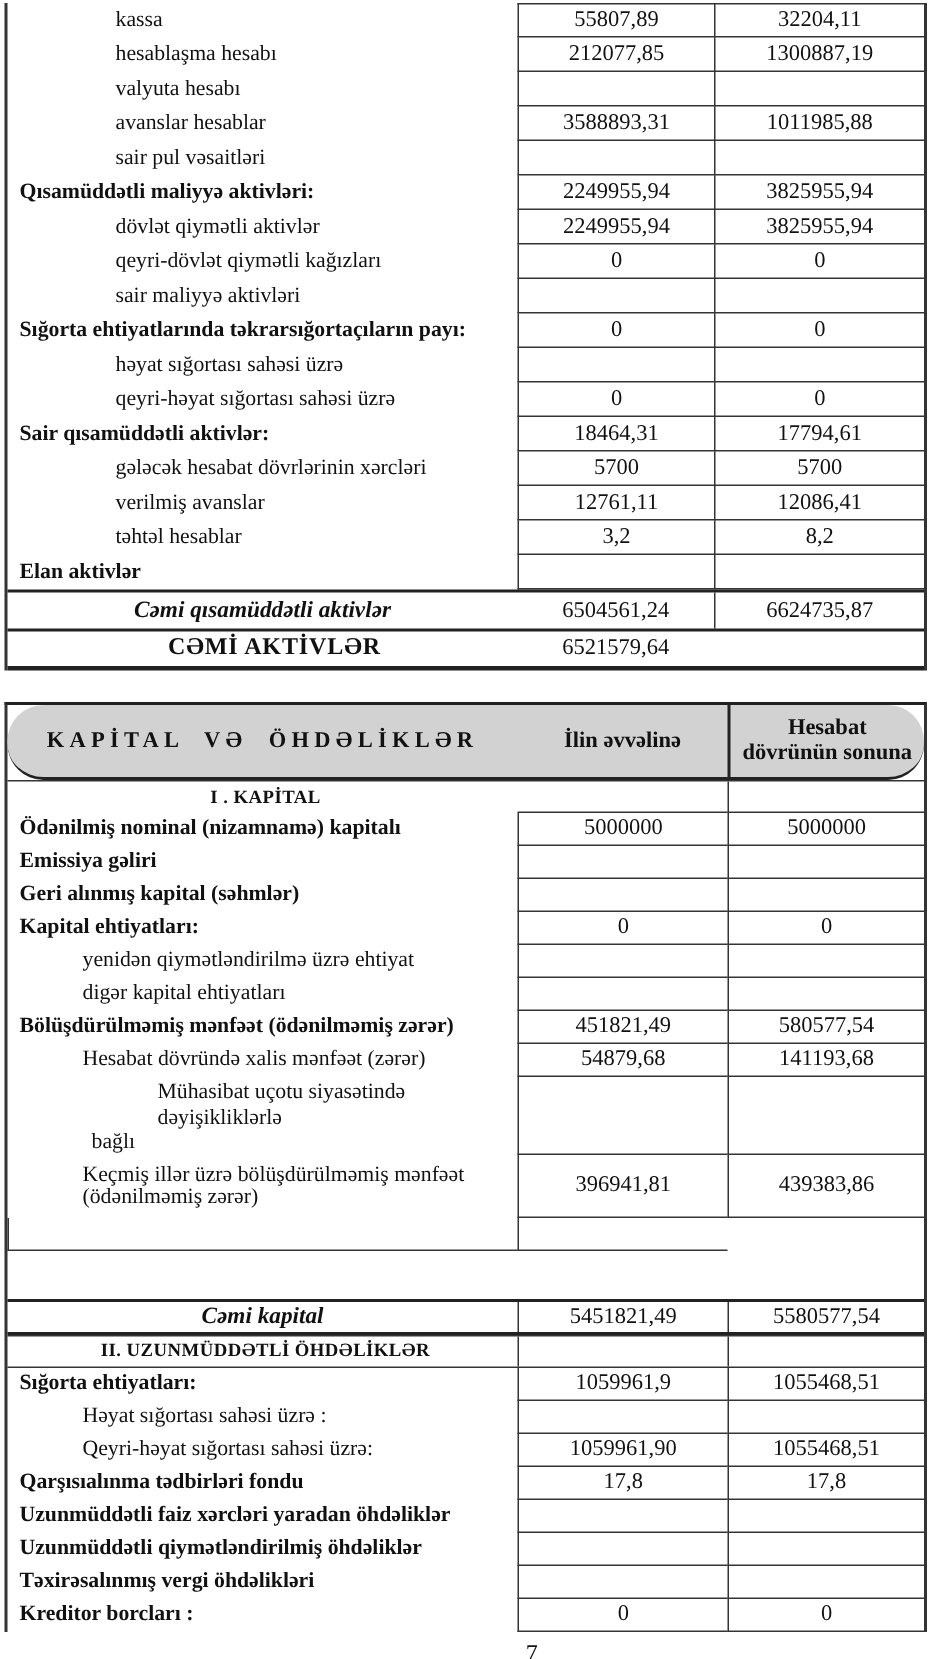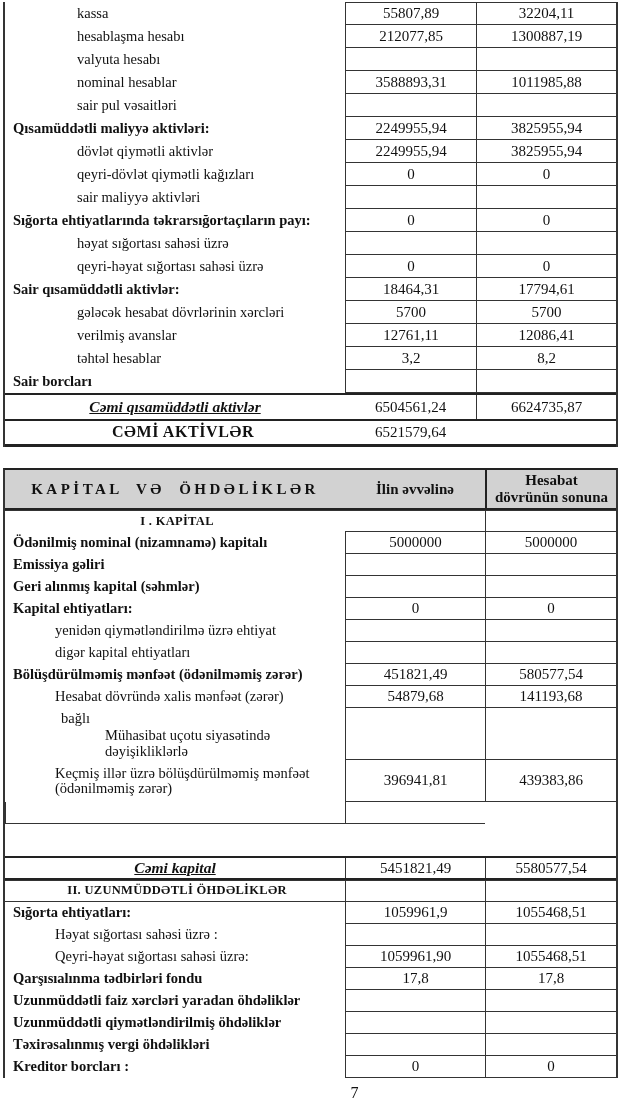--- a/index.html
+++ b/index.html
@@ -35,21 +35,21 @@
     border-bottom:1px solid var(--line);
   }
   
   .t1 .row:first-child .val{border-top:1px solid var(--line);}
 
   
   .t1 .row.item .label{padding-left:72px;}
   .t2 .row.item .label{padding-left:50px;}
   .row.group .label{font-weight:bold;}
   .row.section .label{justify-content:center;padding-left:4px;font-weight:bold;font-size:12.5px;letter-spacing:.3px;}
-  .row.total .label{justify-content:center;padding-left:0;font-weight:bold;font-style:italic;font-size:15.5px;text-decoration:underline;}
+  .row.total .label{justify-content:center;padding-left:0;font-weight:bold;font-style:italic;font-size:15.5px;}
   .row.grand .label{justify-content:center;padding-left:16px;font-weight:bold;font-size:16px;letter-spacing:.6px;}
 
   
   .row.total{border-top:2px solid var(--thick);height:26px !important;}
   .row.grand{border-top:2px solid var(--thick);border-bottom:3px solid var(--thick);height:28px !important;}
   .t2 .row.total{border-bottom:2px solid var(--thick);height:24px !important;margin-top:32px;}
   .row.total .val,.row.grand .val,.row.section .val{border-bottom:none;}
   .t1 .row.total .val.v1,.t1 .row.grand .val.v1{border-left:none;}
   .row.nodiv1 .val.v1{border-left:none;}
   .row.nodiv1 .val{border-bottom:1px solid var(--line);} 
@@ -60,22 +60,22 @@
   .t2 .row.wrap{height:42px;}
   .t2 .row.wrap .label{white-space:normal;padding-right:10px;}
   .t2 .row.tall3{height:52px;}
   .cell.label.multi{display:block;white-space:normal;padding:2px 0 0 0;}
   .mline{font-size:14.5px;line-height:16.5px;padding-left:50px;}
   .mline.flush{padding-left:6px;}
 
   
   .t2{margin-top:21px;border-top:2px solid var(--thick);}
   .t2 .thead{
-    display:grid;grid-template-columns:340px 140px 1fr;height:40px;
-    background:#d2d2d2;border-bottom:2px solid var(--thick);
+    display:grid;grid-template-columns:340px 140px 1fr;height:50px;
+    background:#d2d2d2;border-bottom:2px solid var(--thick);border-radius:24px;
   }
   .t2 .thead .hcell{display:flex;align-items:center;justify-content:center;text-align:center;font-weight:bold;}
   .t2 .thead .h-title{font-size:15px;letter-spacing:3.5px;word-spacing:7px;}
   .t2 .thead .h-col1{font-size:15px;}
   .t2 .thead .h-col2{font-size:15px;border-left:2px solid var(--thick);line-height:1.15;padding:0 6px;}
 
   .t1{margin-top:2px;}
 
   .pageno{
     width:615px;margin-left:3px;margin-top:6px;
@@ -99,21 +99,21 @@
           <div class="cell label">hesablaşma hesabı</div>
           <div class="cell val v1">212077,85</div>
           <div class="cell val v2">1300887,19</div>
         </div>
         <div class="row item">
           <div class="cell label">valyuta hesabı</div>
           <div class="cell val v1"></div>
           <div class="cell val v2"></div>
         </div>
         <div class="row item">
-          <div class="cell label">nominal hesablar</div>
+          <div class="cell label">avanslar hesablar</div>
           <div class="cell val v1">3588893,31</div>
           <div class="cell val v2">1011985,88</div>
         </div>
         <div class="row item">
           <div class="cell label">sair pul vəsaitləri</div>
           <div class="cell val v1"></div>
           <div class="cell val v2"></div>
         </div>
         <div class="row group">
           <div class="cell label">Qısamüddətli maliyyə aktivləri:</div>
@@ -164,21 +164,21 @@
           <div class="cell label">verilmiş avanslar</div>
           <div class="cell val v1">12761,11</div>
           <div class="cell val v2">12086,41</div>
         </div>
         <div class="row item">
           <div class="cell label">təhtəl hesablar</div>
           <div class="cell val v1">3,2</div>
           <div class="cell val v2">8,2</div>
         </div>
         <div class="row group">
-          <div class="cell label">Sair borcları</div>
+          <div class="cell label">Elan aktivlər</div>
           <div class="cell val v1"></div>
           <div class="cell val v2"></div>
         </div>
         <div class="row total">
           <div class="cell label">Cəmi qısamüddətli aktivlər</div>
           <div class="cell val v1">6504561,24</div>
           <div class="cell val v2">6624735,87</div>
         </div>
         <div class="row grand">
           <div class="cell label">CƏMİ AKTİVLƏR</div>
@@ -234,22 +234,22 @@
           <div class="cell val v1">451821,49</div>
           <div class="cell val v2">580577,54</div>
         </div>
         <div class="row item">
           <div class="cell label">Hesabat dövründə xalis mənfəət (zərər)</div>
           <div class="cell val v1">54879,68</div>
           <div class="cell val v2">141193,68</div>
         </div>
         <div class="row item tall3">
           <div class="cell label multi">
+            <div class="mline">Mühasibat uçotu siyasətində dəyişikliklərlə</div>
             <div class="mline flush">bağlı</div>
-            <div class="mline">Mühasibat uçotu siyasətində dəyişikliklərlə</div>
             <div class="mline">mənfəət (zərər) üzrə düzəlişlər</div>
           </div>
           <div class="cell val v1"></div>
           <div class="cell val v2"></div>
         </div>
         <div class="row item wrap">
           <div class="cell label">Keçmiş illər üzrə bölüşdürülməmiş mənfəət (ödənilməmiş zərər)</div>
           <div class="cell val v1">396941,81</div>
           <div class="cell val v2">439383,86</div>
         </div>

